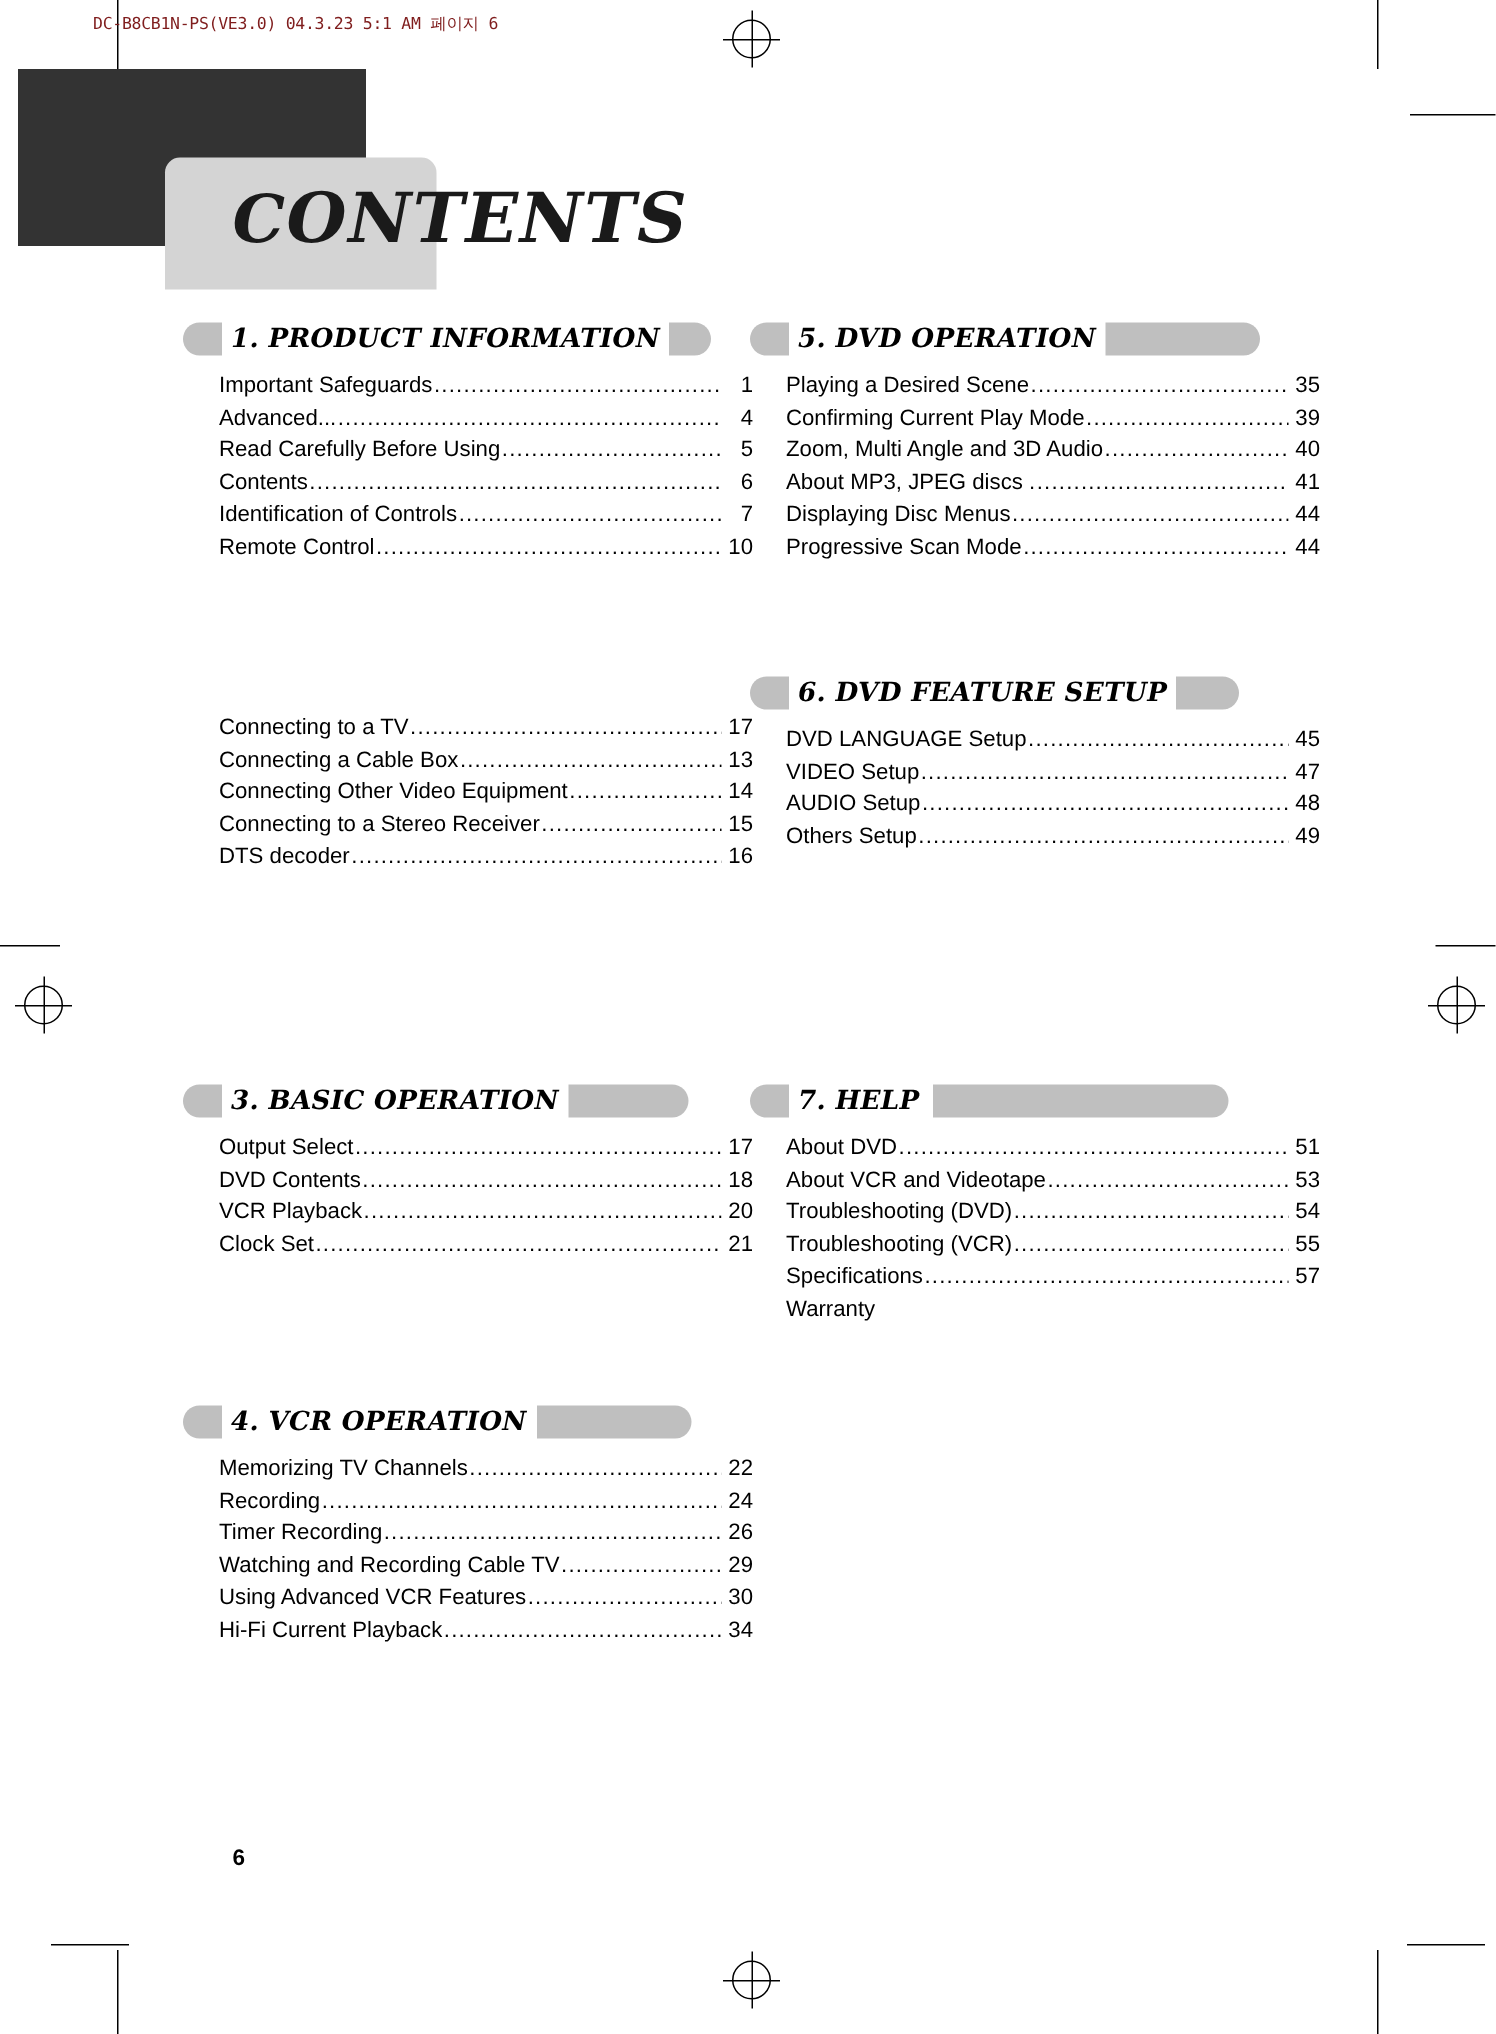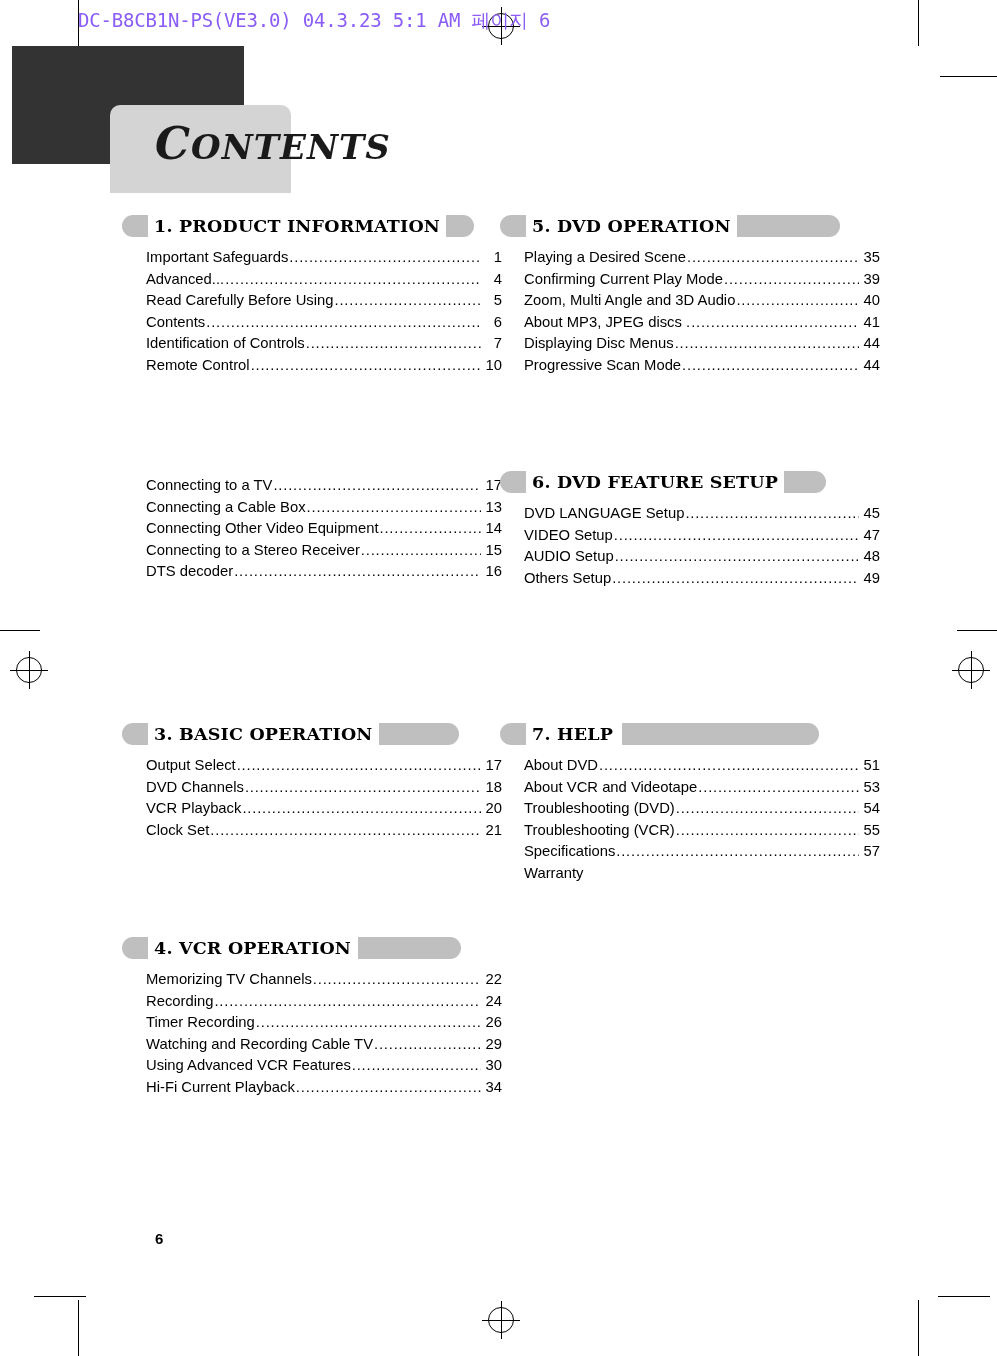--- a/index.html
+++ b/index.html
@@ -45,27 +45,27 @@
     top: 50%;
     left: -7px;
     height: 1px;
     width: 38px;
     margin-top: -0.5px;
   }
 
   
   .slug {
     position: absolute;
-    left: 78px;
+    left: 62px;
     top: 8px;
     font-family: "DejaVu Sans Mono", monospace;
-    font-size: 19px;
+    font-size: 11px;
     letter-spacing: -0.2px;
     white-space: nowrap;
-    color: #8b5cf6;
+    color: #7f1d1d;
   }
 
   
   .black-box {
     position: absolute;
     left: 12px;
     top: 46px;
     width: 232px;
     height: 118px;
     background: #333333;
@@ -86,21 +86,21 @@
     font-family: "DejaVu Serif", serif;
     font-weight: bold;
     font-style: italic;
     letter-spacing: 1px;
     color: #1a1a1a;
   }
   .title-text .cap {
     font-size: 44px;
   }
   .title-text .rest {
-    font-size: 34px;
+    font-size: 46px;
   }
 
   
   .col {
     position: absolute;
     width: 380px;
   }
   .col-left  { left: 122px; }
   .col-right { left: 500px; }
 
@@ -127,20 +127,21 @@
     top: 0;
     height: 22px;
     background: #bfbfbf;
     border-radius: 0 11px 11px 0;
   }
   .sec-title {
     position: absolute;
     top: 0px;
     left: 32px;
     font-family: "DejaVu Serif", serif;
+    font-style: italic;
     font-weight: bold;
     font-size: 17.5px;
     letter-spacing: 0.2px;
     white-space: nowrap;
     line-height: 22px;
     color: #000;
   }
 
   
   .entries {
@@ -295,21 +296,21 @@
         <div class="sec-tail" style="left: 257px; width: 80px;"></div>
         <div class="sec-title">3. BASIC OPERATION</div>
       </div>
       <div class="entries">
         <div class="entry">
           <span class="label">Output Select</span>
           <span class="dots">................................................................................................................................................................</span>
           <span class="pg">17</span>
         </div>
         <div class="entry">
-          <span class="label">DVD Channels</span>
+          <span class="label">DVD Contents</span>
           <span class="dots">................................................................................................................................................................</span>
           <span class="pg">18</span>
         </div>
         <div class="entry">
           <span class="label">VCR Playback</span>
           <span class="dots">................................................................................................................................................................</span>
           <span class="pg">20</span>
         </div>
         <div class="entry">
           <span class="label">Clock Set</span>
@@ -391,21 +392,21 @@
           <span class="dots">................................................................................................................................................................</span>
           <span class="pg">44</span>
         </div>
         <div class="entry">
           <span class="label">Progressive Scan Mode</span>
           <span class="dots">................................................................................................................................................................</span>
           <span class="pg">44</span>
         </div>
       </div>
     </div>
-    <div class="sec" style="position: absolute; left: 0px; width: 380px; top: 256px;">
+    <div class="sec" style="position: absolute; left: 0px; width: 380px; top: 236px;">
       <div class="sec-bar">
         <div class="sec-cap"></div>
         <div class="sec-tail" style="left: 284px; width: 42px;"></div>
         <div class="sec-title">6. DVD FEATURE SETUP</div>
       </div>
       <div class="entries">
         <div class="entry">
           <span class="label">DVD LANGUAGE Setup</span>
           <span class="dots">................................................................................................................................................................</span>
           <span class="pg">45</span>

